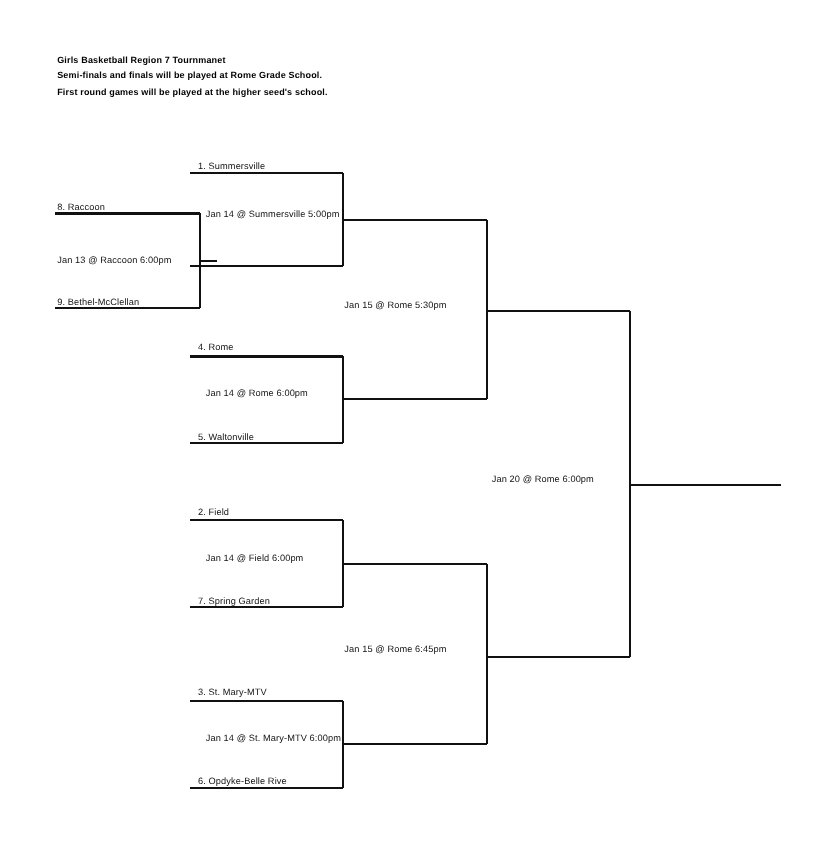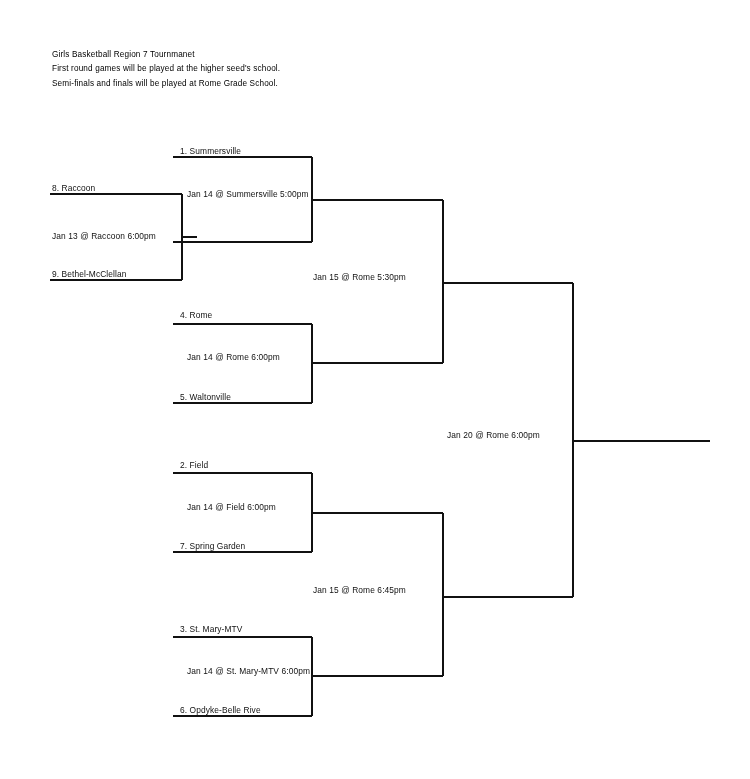--- a/index.html
+++ b/index.html
@@ -17,21 +17,21 @@
     overflow: hidden;
   }
   .header {
     position: absolute;
     left: 52px;
     top: 48px;
     width: 420px;
   }
   .header-line {
     font-size: 8.2px;
-    font-weight: normal;
+    font-weight: bold;
     line-height: 14.4px;
     letter-spacing: 0.15px;
     white-space: nowrap;
     color: #000000;
   }
   .bracket-wrap {
     position: absolute;
     left: 0;
     top: 0;
     width: 750px;
@@ -52,22 +52,22 @@
     font-size: 8.4px;
     fill: #111111;
     letter-spacing: 0.1px;
   }
 </style>
 </head>
 <body>
 
 <div class="header">
   <div class="header-line">Girls Basketball Region 7 Tournmanet</div>
+  <div class="header-line">Semi-finals and finals will be played at Rome Grade School.</div>
   <div class="header-line">First round games will be played at the higher seed's school.</div>
-  <div class="header-line">Semi-finals and finals will be played at Rome Grade School.</div>
 </div>
 
 <div class="bracket-wrap">
 <svg class="bracket" viewBox="0 0 750 779" xmlns="http://www.w3.org/2000/svg">
 
   <g>
     <line x1="50" y1="194" x2="182" y2="194"></line>
     <line x1="50" y1="280" x2="182" y2="280"></line>
     <line x1="182" y1="194" x2="182" y2="280"></line>
     <line x1="182" y1="237" x2="197" y2="237"></line>

